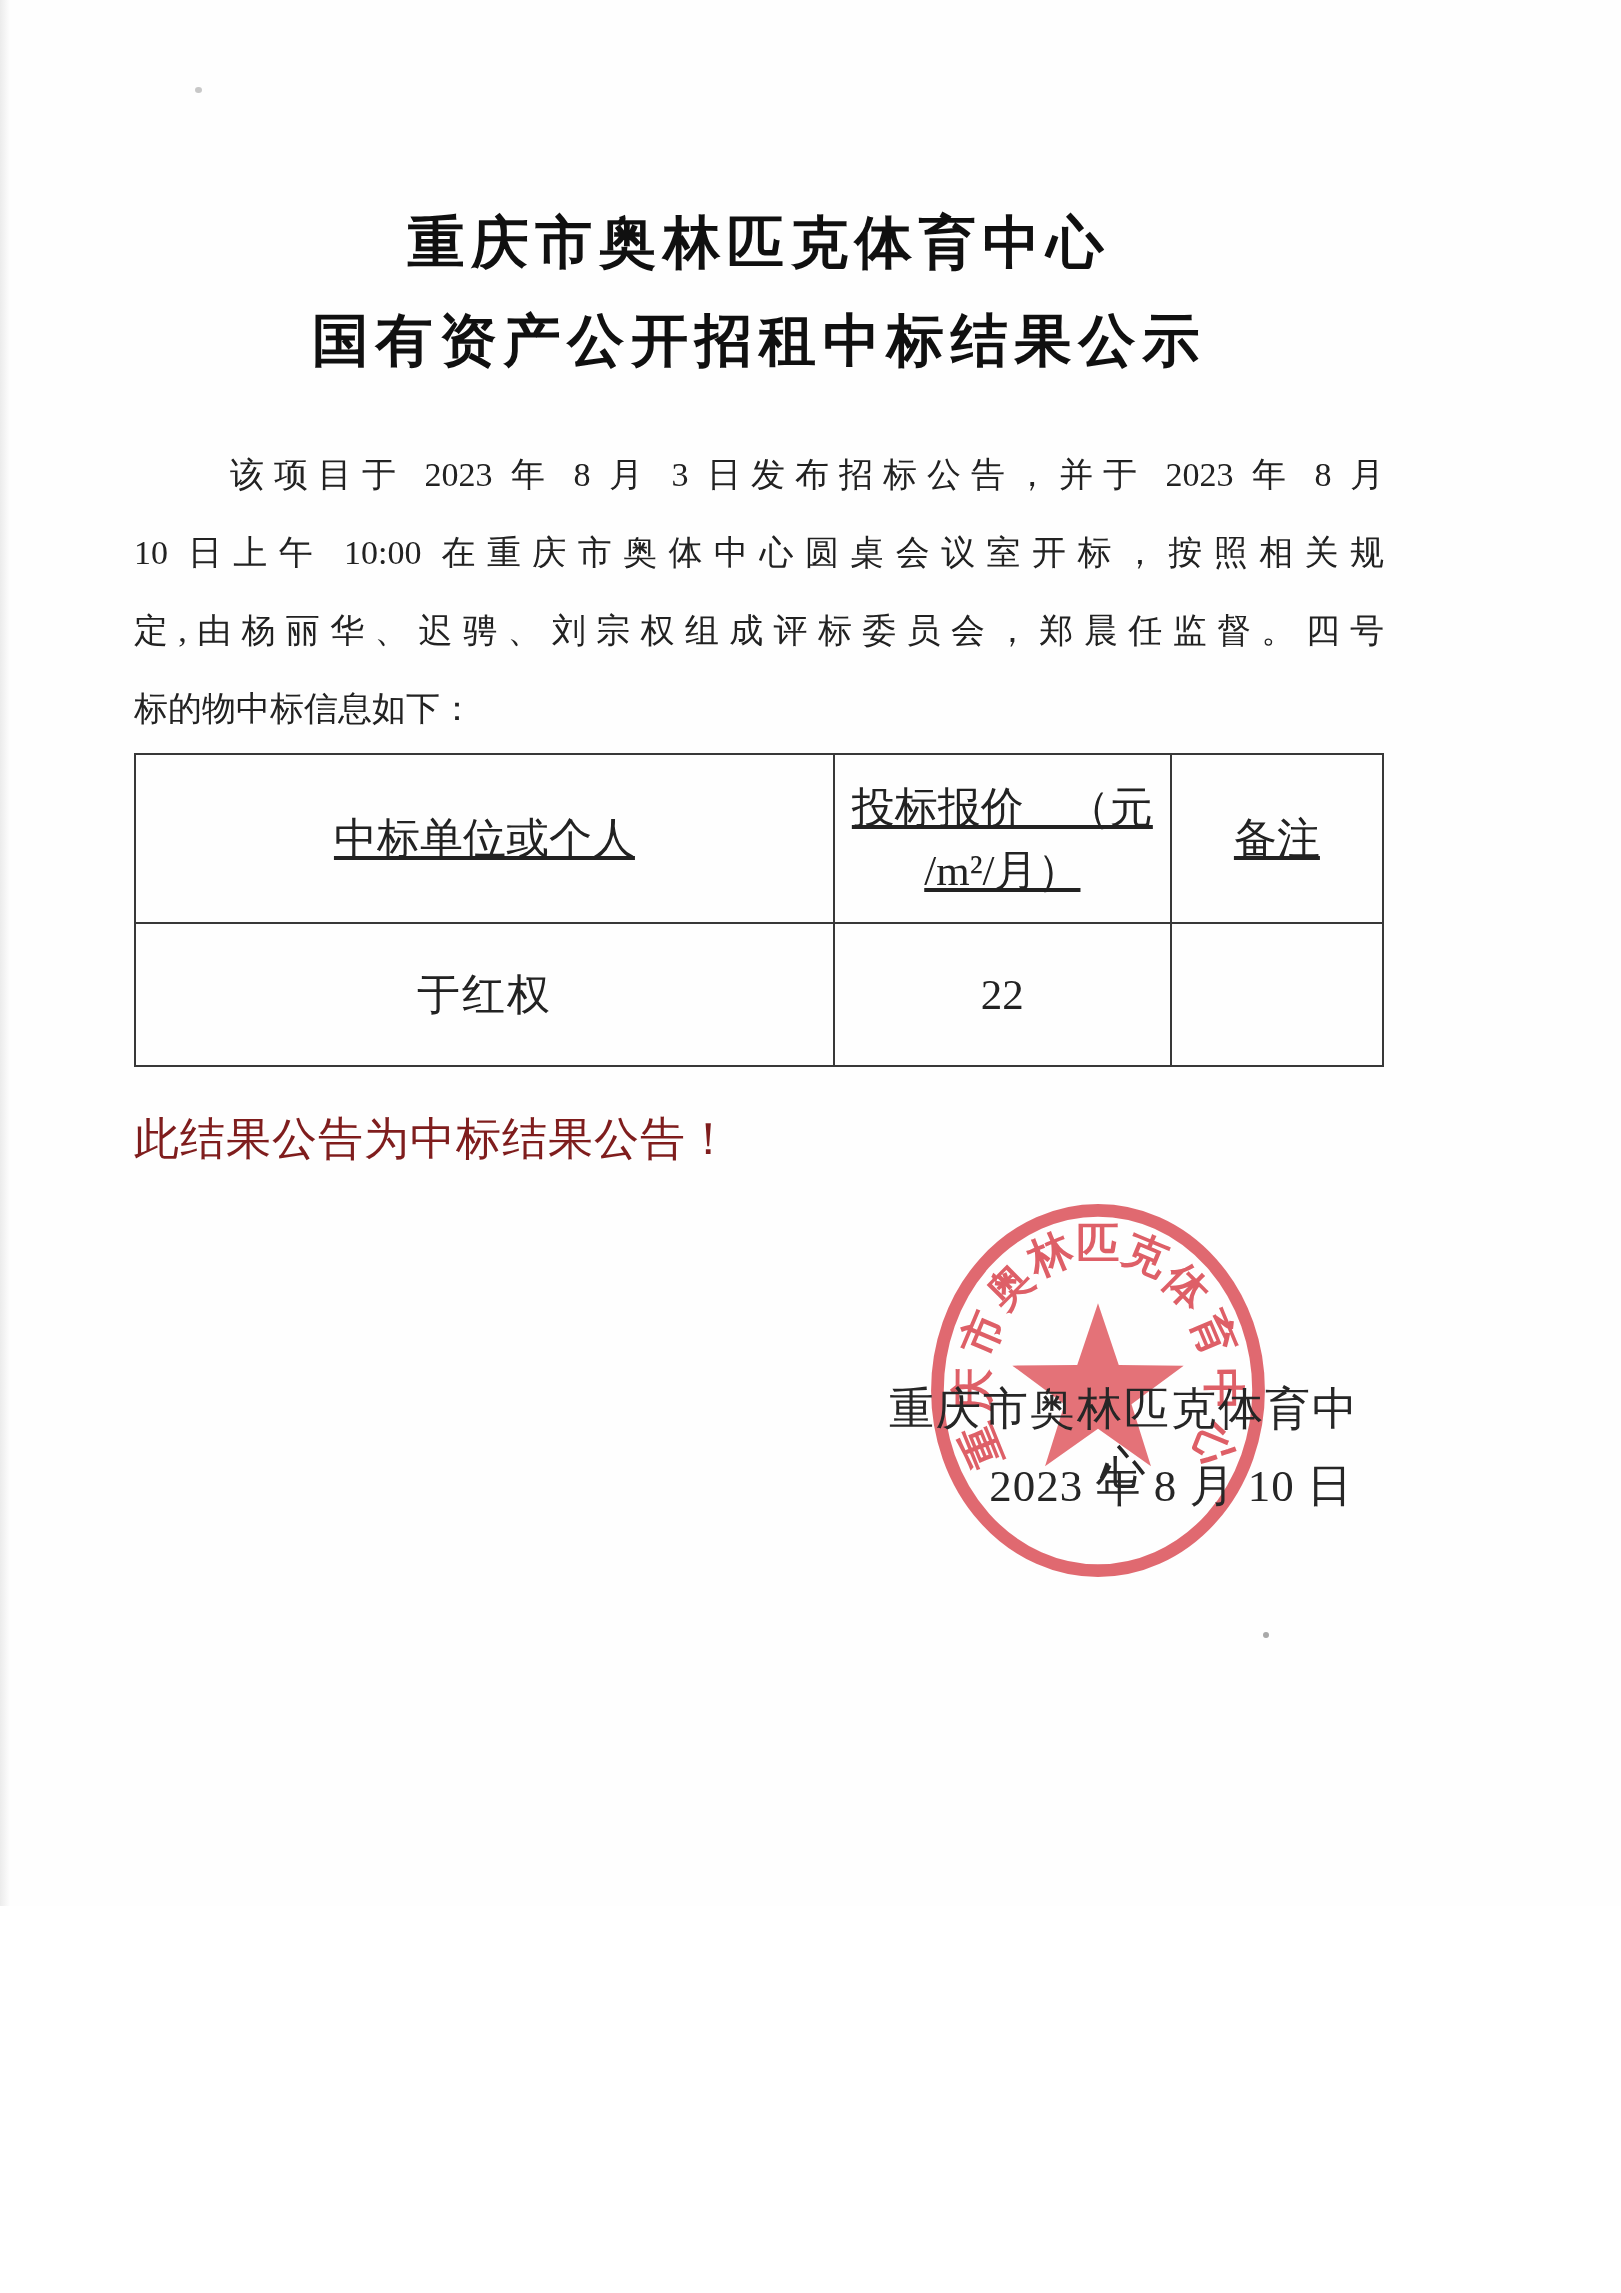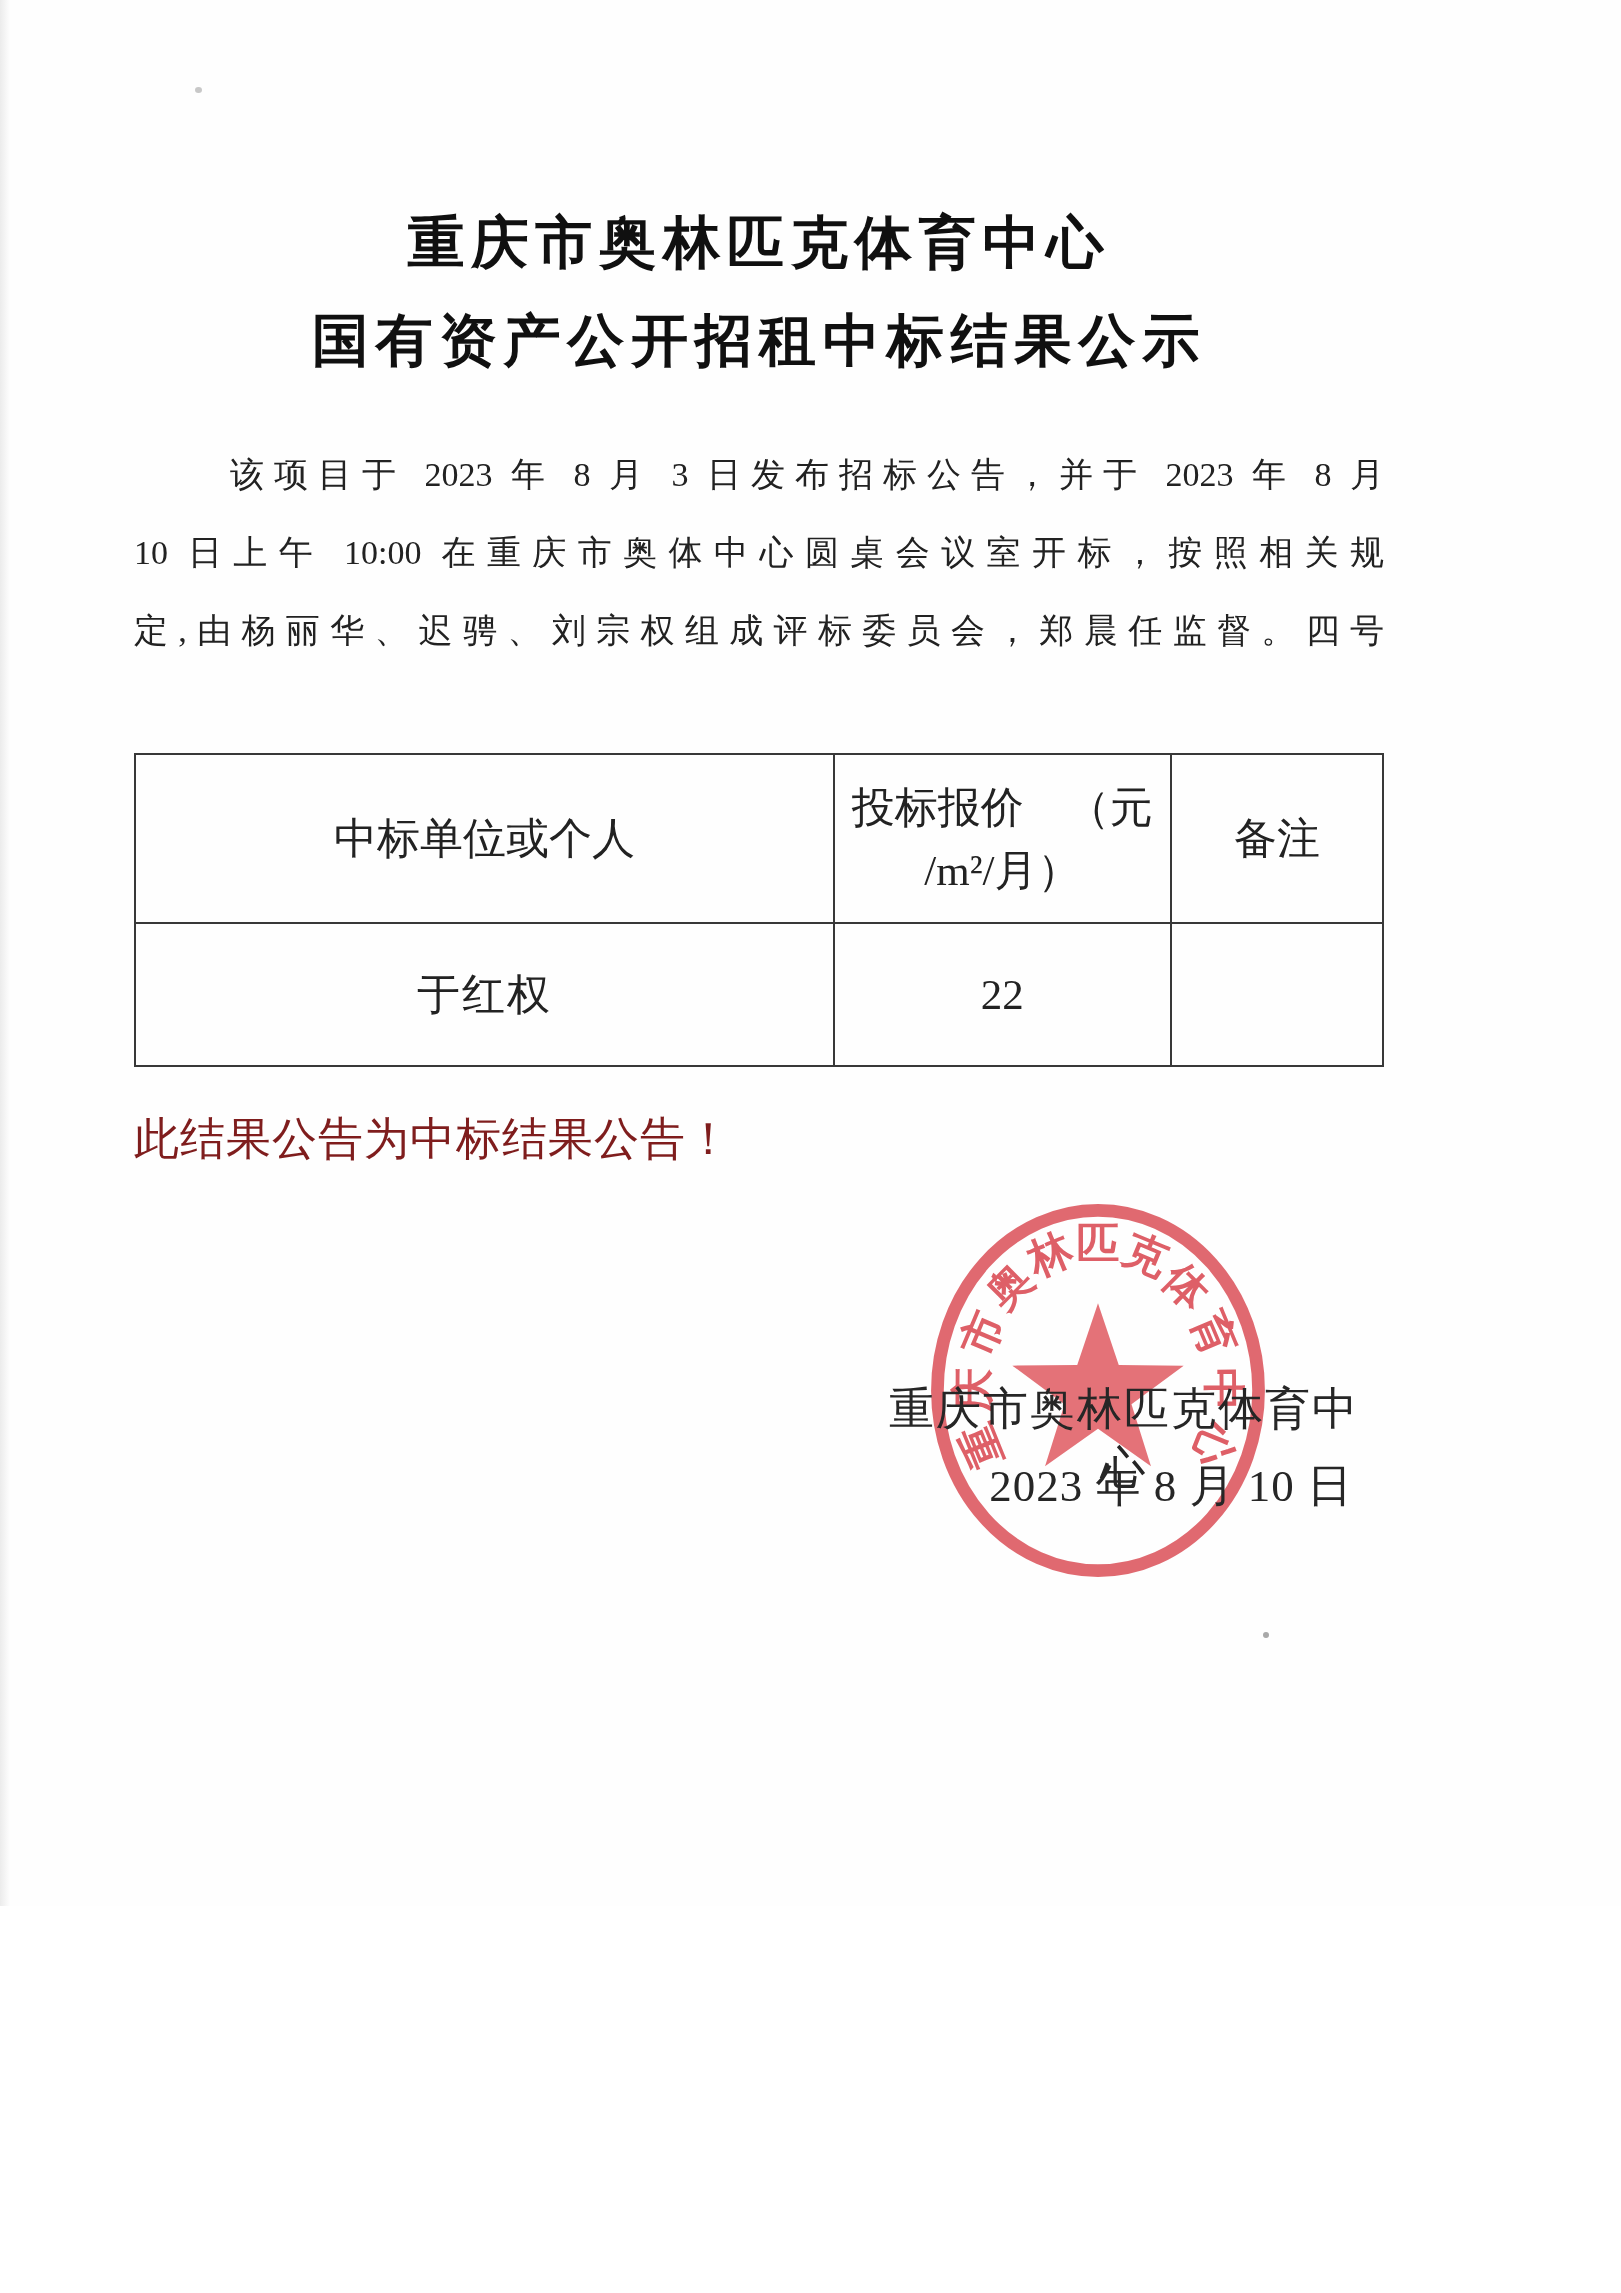--- a/index.html
+++ b/index.html
@@ -37,21 +37,21 @@
   table.bid col.c1{width:56%;}
   table.bid col.c2{width:27%;}
   table.bid col.c3{width:17%;}
   table.bid th,table.bid td{
     border:2px solid #383838;
     text-align:center;vertical-align:middle;
     font-weight:normal;padding:0 9.8px;
     overflow:hidden;
   }
   table.bid{border:2.9px solid #333;}
-  table.bid thead tr{height:169px;}
+  table.bid thead tr{height:169px;text-decoration:underline;}
   table.bid tbody tr{height:143px;}
   th.price{white-space:pre-line;line-height:63px;margin-left:14px;}
   td.winner{font-weight:bold;letter-spacing:2px;}
   .closing{
     position:absolute;left:134px;top:1110px;width:1250px;
     font-size:45px;line-height:59px;letter-spacing:1px;color:#7f1d1d;
   }
   .stamp{
     position:absolute;left:902px;top:1180px;width:392px;height:421px;
     z-index:1;
@@ -77,20 +77,21 @@
 
   <h1 class="title">
     <div>重庆市奥林匹克体育中心</div>
     <div>国有资产公开招租中标结果公示</div>
   </h1>
 
   <div class="para">
     <div class="jline indent">该项目于 2023 年 8 月 3 日发布招标公告，并于 2023 年 8 月</div>
     <div class="jline">10 日上午 10:00 在重庆市奥体中心圆桌会议室开标，按照相关规</div>
     <div class="jline">定,由杨丽华、迟骋、刘宗权组成评标委员会，郑晨任监督。四号</div>
+    <div class="lline">标的物中标信息如下：</div>
   </div>
 
   <table class="bid">
     <colgroup>
         <col class="c1">
         <col class="c2">
         <col class="c3">
       </colgroup>
     <thead>
       <tr>

